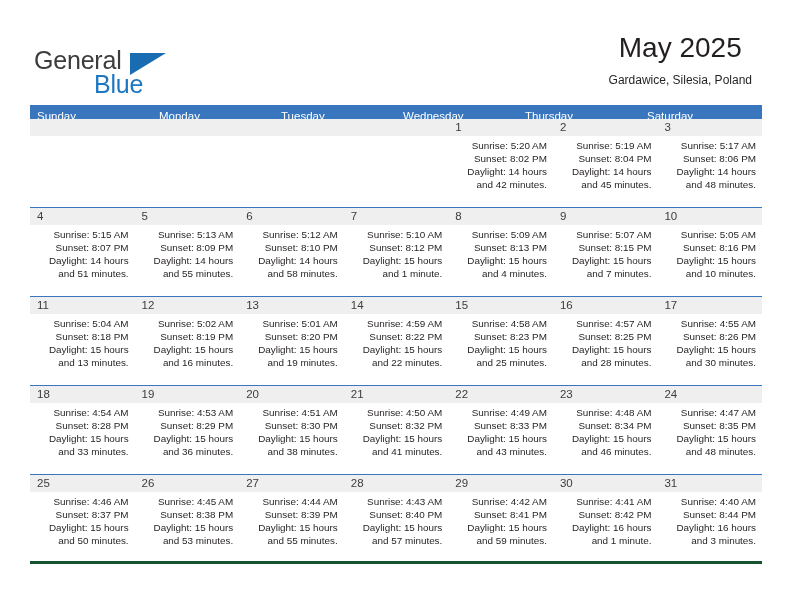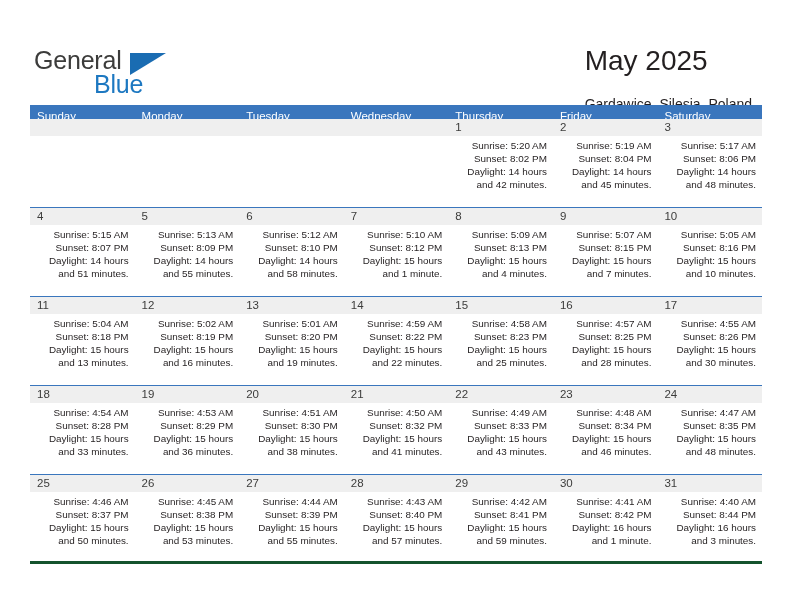--- a/index.html
+++ b/index.html
@@ -59,37 +59,36 @@
     left: 96px;
     top: 7px;
     width: 0;
     height: 0;
     border-left: 36px solid #1a6cb2;
     border-bottom: 22px solid transparent;
   }
   .title-block {
     position: absolute;
     right: 10px;
-    top: 18px;
-    text-align: left;
+    top: 5px;
+    text-align: center;
   }
   .cal-title {
     font-size: 28px;
     font-weight: normal;
     color: #231f20;
     line-height: 34px;
     white-space: nowrap;
   }
   .cal-subtitle {
-    font-size: 14px;
+    font-size: 12px;
     color: #231f20;
     line-height: 22px;
-    margin-top: 15px;
+    margin-top: 4px;
     white-space: nowrap;
-    text-decoration: underline;
   }
 
   
   .calendar {
     position: absolute;
     left: 30px;
     top: 105px;
     width: 732px;
   }
   .weekday-row {
@@ -162,21 +161,20 @@
     </div>
   </div>
 
   <div class="calendar">
     <div class="weekday-row">
       <div class="weekday">Sunday</div>
       <div class="weekday">Monday</div>
       <div class="weekday">Tuesday</div>
       <div class="weekday">Wednesday</div>
       <div class="weekday">Thursday</div>
-      <div class="weekday">Friday</div>
       <div class="weekday">Saturday</div>
     </div>
 
     <div id="weeks-container">
         <div class="week-row">
           <div class="day-cell empty">
             <div class="day-number-band"></div>
           </div>
           <div class="day-cell empty">
             <div class="day-number-band"></div>

